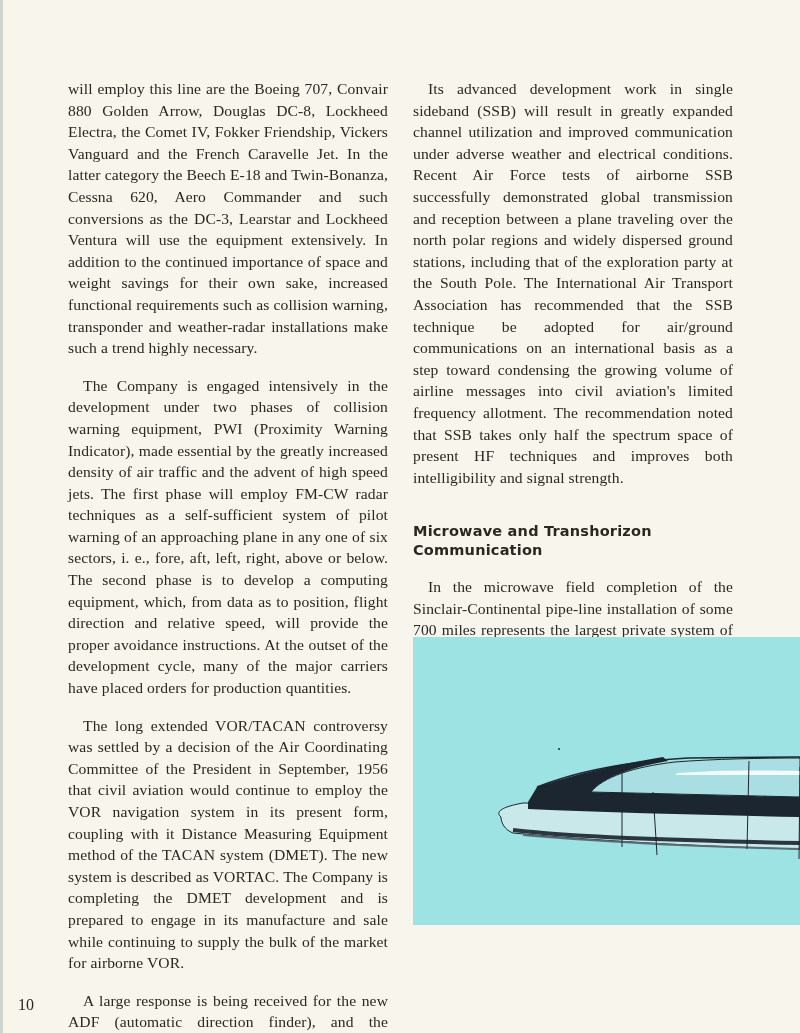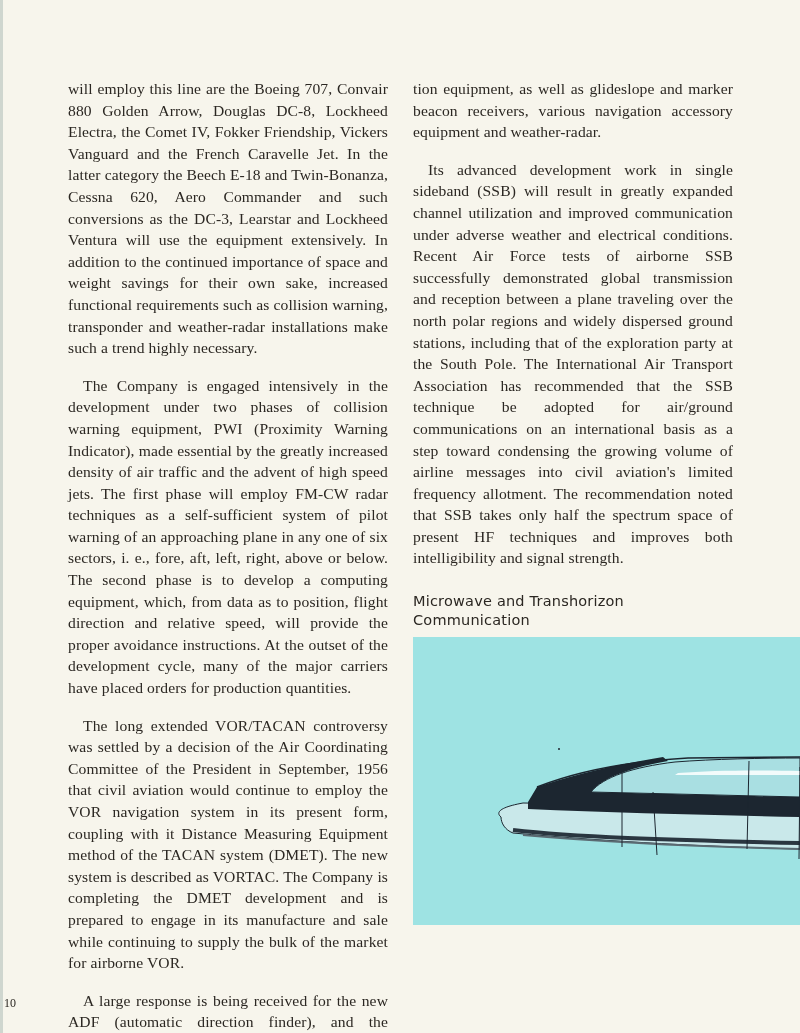--- a/index.html
+++ b/index.html
@@ -16,46 +16,45 @@
   .col {
     position: absolute; font-size: 15.6px; line-height: 21.6px;
     text-align: justify; letter-spacing: 0.1px;
   }
   .col-left { left: 68px; top: 62px; width: 320px; }
   .col-right { left: 413px; top: 62px; width: 320px; }
   .col p { margin: 16px 0 8px 0; text-indent: 0; }
   .col p.indent { text-indent: 15px; }
   .heading {
     font-family: "DejaVu Sans", "Liberation Sans", sans-serif;
-    font-weight: normal; font-size: 14.5px; line-height: 19px;
-    margin: 23px 0 14px 0; text-align: left; letter-spacing: 0.2px;
+    font-weight: bold; font-size: 14.5px; line-height: 19px;
+    margin: 34px 0 14px 0; text-align: left; letter-spacing: 0.2px;
   }
   .figure {
     position: absolute; left: 413px; top: 637px; width: 387px; height: 288px;
     background: #9ee3e3;
   }
   .figure svg { position: absolute; left: 0; top: 0; }
   .page-number {
-    position: absolute; left: 4px; top: 996px; font-size: 12px;
+    position: absolute; left: 18px; top: 996px; font-size: 16px;
   }
 </style>
 </head>
 <body>
 
 <div class="left-edge"></div>
 
 <div class="col col-left">
   <p>will employ this line are the Boeing 707, Convair 880 Golden Arrow, Douglas DC-8, Lockheed Electra, the Comet IV, Fokker Friendship, Vickers Vanguard and the French Caravelle Jet. In the latter category the Beech E-18 and Twin-Bonanza, Cessna 620, Aero Commander and such conversions as the DC-3, Learstar and Lockheed Ventura will use the equipment extensively. In addition to the continued importance of space and weight savings for their own sake, increased functional requirements such as collision warning, transponder and weather-radar installations make such a trend highly necessary.</p>
   <p class="indent">The Company is engaged intensively in the development under two phases of collision warning equipment, PWI (Proximity Warning Indicator), made essential by the greatly increased density of air traffic and the advent of high speed jets. The first phase will employ FM-CW radar techniques as a self-sufficient system of pilot warning of an approaching plane in any one of six sectors, i. e., fore, aft, left, right, above or below. The second phase is to develop a computing equipment, which, from data as to position, flight direction and relative speed, will provide the proper avoidance instructions. At the outset of the development cycle, many of the major carriers have placed orders for production quantities.</p>
   <p class="indent">The long extended VOR/TACAN controversy was settled by a decision of the Air Coordinating Committee of the President in September, 1956 that civil aviation would continue to employ the VOR navigation system in its present form, coupling with it Distance Measuring Equipment method of the TACAN system (DMET). The new system is described as VORTAC. The Company is completing the DMET development and is prepared to engage in its manufacture and sale while continuing to supply the bulk of the market for airborne VOR.</p>
   <p class="indent">A large response is being received for the new ADF (automatic direction finder), and the autopilot is finding acceptance in a number of systems applications, as well as in the executive fleets. The Company also is doing an increased volume of business in long-range, medium high frequency and short-range, very high frequency communica-</p>
 </div>
 
 <div class="col col-right">
-  <p>tion equipment, as well as glideslope and marker beacon receivers, various navigation accessory equipment and weather-radar.</p>
   <p class="indent">Its advanced development work in single sideband (SSB) will result in greatly expanded channel utilization and improved communication under adverse weather and electrical conditions. Recent Air Force tests of airborne SSB successfully demonstrated global transmission and reception between a plane traveling over the north polar regions and widely dispersed ground stations, including that of the exploration party at the South Pole. The International Air Transport Association has recommended that the SSB technique be adopted for air/ground communications on an international basis as a step toward condensing the growing volume of airline messages into civil aviation's limited frequency allotment. The recommendation noted that SSB takes only half the spectrum space of present HF techniques and improves both intelligibility and signal strength.</p>
   <div class="heading">Microwave and Transhorizon Communication</div>
   <p class="indent">In the microwave field completion of the Sinclair-Continental pipe-line installation of some 700 miles represents the largest private system of its</p>
 </div>
 
 <div class="figure">
   <svg width="387" height="288" viewBox="0 0 387 288">
 
     <path d="M88 180 C 82 175, 88 170, 110 166 L 387 170 L 387 212 C 300 210, 200 205, 100 196 C 92 193, 88 186, 88 180 Z" fill="#c9e8ea" stroke="#1c2630" stroke-width="1"></path>
 

